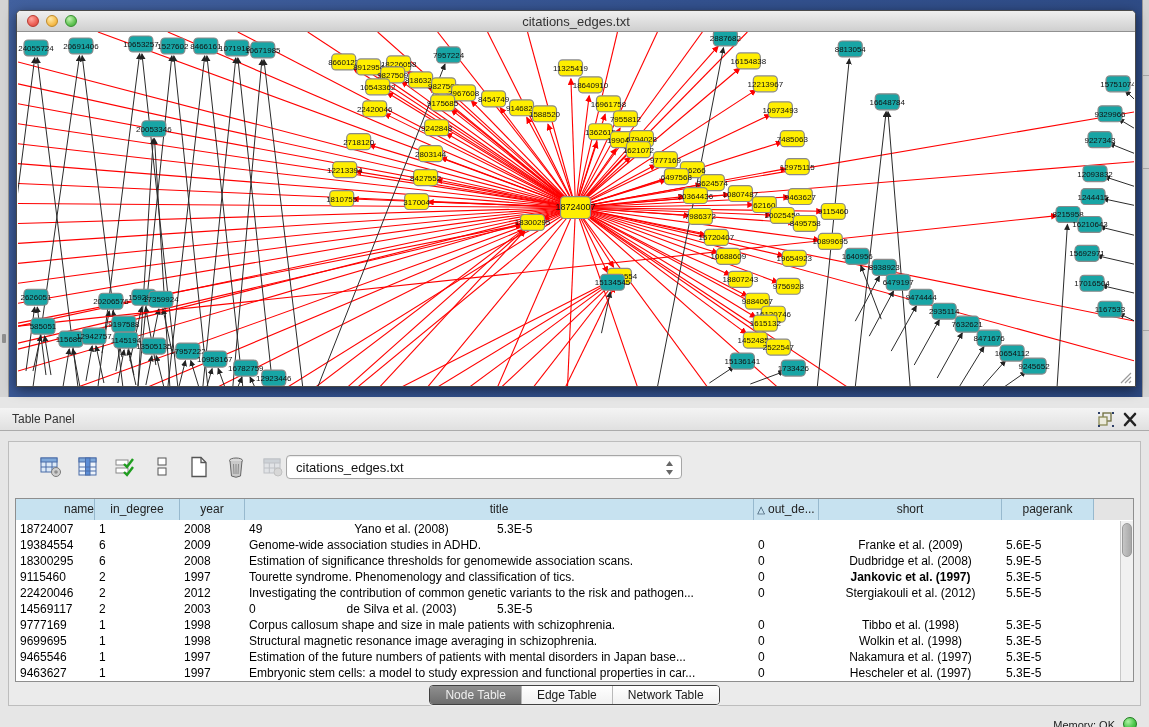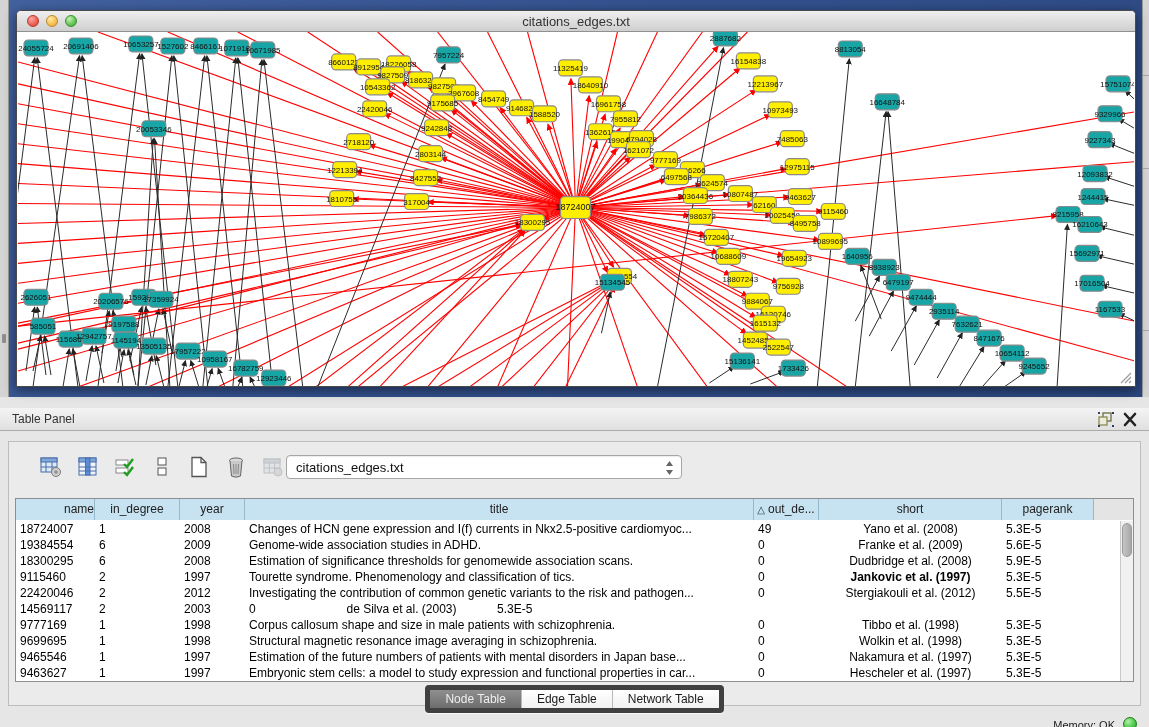--- a/index.html
+++ b/index.html
@@ -64,21 +64,21 @@
   .sort-glyph { font-size:10px; color:#16324a; margin-right:3px; }
   .tbody { position:absolute; left:0; top:22px; right:13px; bottom:0; background:#fff; overflow:hidden; }
   .tr { display:flex; height:16px; line-height:16px; }
   .td { font-size:12px; color:#000; overflow:hidden; white-space:nowrap; padding-left:4px; }
   .td.center { text-align:center; padding-left:0; }
   .vscroll { position:absolute; right:0; top:22px; bottom:0; width:13px; background:#f1f1f1; border-left:1px solid #c8c8c8; }
   .vthumb { position:absolute; left:1px; top:2px; width:10px; height:34px; border-radius:5px;
             background:linear-gradient(90deg,#c6c6c6,#a8a8a8); border:1px solid #9a9a9a; }
 
   .seg-tabs { position:absolute; left:0; right:0; top:243px; display:flex; justify-content:center; }
-  .seg-inner { display:flex; border:5px solid #404040; border-radius:4px; overflow:hidden;
+  .seg-inner { display:flex; border:1px solid #404040; border-radius:4px; overflow:hidden;
                background:#fff; box-shadow:0 1px 1px rgba(255,255,255,.8); }
   .seg { padding:2px 15px; font-size:12px; color:#1a1a1a; background:linear-gradient(#ffffff,#f1f1f1);
          border-left:1px solid #b9b9b9; height:18px; line-height:14px; }
   .seg:first-child { border-left:none; }
   .seg.selected { background:linear-gradient(#8f8f8f,#6d6d6d); color:#eee; }
 
   .status-row { position:absolute; left:0; bottom:0; width:100%; height:28px; }
   .status-mem { position:absolute; right:34px; top:9px; font-size:11px; color:#222; }
   .mem-dot { position:absolute; right:12px; top:7px; width:14px; height:14px; border-radius:50%;
              border:1px solid #1e7a1e;
@@ -621,21 +621,20 @@
           <div class="th" style="width: 65px;"><span class="sort-glyph">△</span>out_de...</div>
           <div class="th" style="width: 183px;">short</div>
           <div class="th" style="width: 92px;">pagerank</div>
           <div class="th filler"></div>
         </div>
       <div class="tbody" id="table-rows">
           <div class="tr">
             <div class="td" style="width: 79px;">18724007</div>
             <div class="td" style="width: 85px;">1</div>
             <div class="td" style="width: 65px;">2008</div>
-            <div class="td" style="width: 509px;">Changes of HCN gene expression and I(f) currents in Nkx2.5-positive cardiomyoc...</div>
             <div class="td" style="width: 65px;">49</div>
             <div class="td center" style="width: 183px;">Yano et al. (2008)</div>
             <div class="td" style="width: 92px;">5.3E-5</div>
           </div>
           <div class="tr">
             <div class="td" style="width: 79px;">19384554</div>
             <div class="td" style="width: 85px;">6</div>
             <div class="td" style="width: 65px;">2009</div>
             <div class="td" style="width: 509px;">Genome-wide association studies in ADHD.</div>
             <div class="td" style="width: 65px;">0</div>

